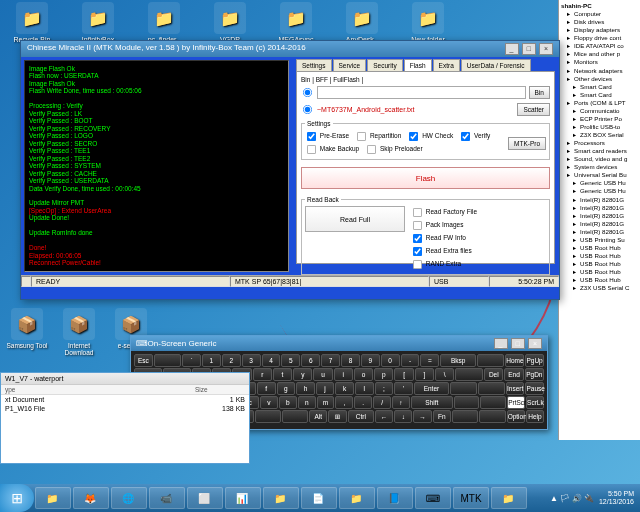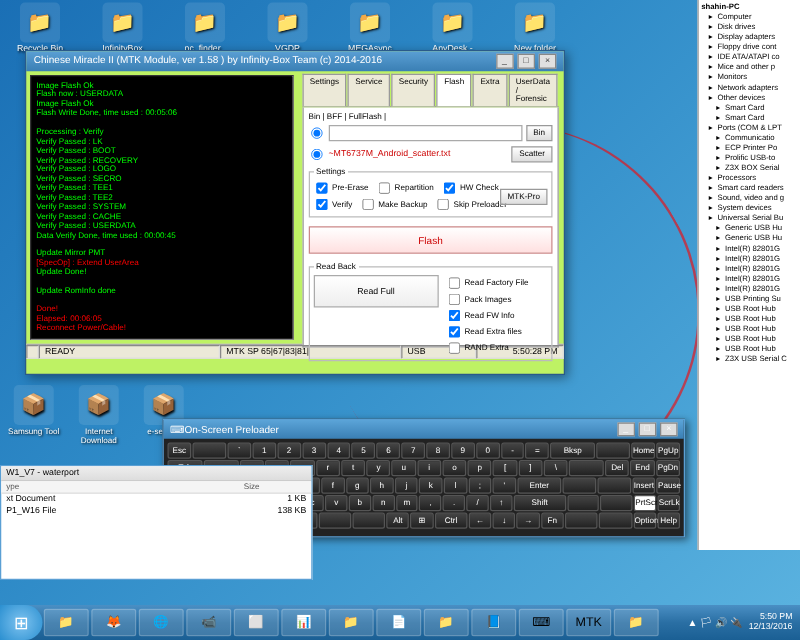--- a/index.html
+++ b/index.html
@@ -1,21 +1,21 @@
 <!DOCTYPE html>
 <html><head>
 <meta charset="utf-8">
 <style>
 * { margin: 0; padding: 0; box-sizing: border-box; font-family: "Segoe UI", Tahoma, sans-serif; }
 body { width: 640px; height: 512px; overflow: hidden; position: relative; background: linear-gradient(135deg, #1a6fb5 0%, #2e8ac7 40%, #5bb3e0 100%); }
 .wallpaper-curve { position:absolute; right:80px; top:100px; width:300px; height:300px; border:2px solid rgba(255,0,0,.6); border-radius:50%; border-left:none; border-top:none; transform:rotate(-30deg); pointer-events:none; }
 .desktop-icons { position: absolute; top: 2px; left: 8px; display: flex; gap: 18px; }
 .dicon { width: 48px; text-align: center; color: #fff; font-size: 7px; text-shadow: 1px 1px 2px #000; }
 .dicon .glyph { width: 32px; height: 32px; margin: 0 auto 2px; background: rgba(255,255,255,.1); border-radius: 4px; display:flex; align-items:center; justify-content:center; font-size:16px; }
-.main-win { position: absolute; left: 20px; top: 40px; width: 432px; height: 260px; background: #bef264; border: 1px solid #2a5a8a; box-shadow: 2px 2px 8px rgba(0,0,0,.4); }
+.main-win { position: absolute; left: 20px; top: 40px; width: 540px; height: 260px; background: #1d4ed8; border: 1px solid #2a5a8a; box-shadow: 2px 2px 8px rgba(0,0,0,.4); }
 .main-title { background: linear-gradient(#5a9fd4, #3a7fb4); color: #fff; font-size: 8px; padding: 2px 6px; display:flex; justify-content:space-between; }
 .main-title .btns span { display:inline-block; width:14px; height:12px; background:#e0e0e0; border:1px solid #888; text-align:center; font-size:7px; color:#333; line-height:10px; margin-left:1px; cursor:pointer; }
 .menubar { font-size: 8px; padding: 1px 6px; background: #ece9d8; border-bottom:1px solid #c0c0b0; }
 .menubar span { margin-right: 10px; cursor:pointer; }
 .main-body { display: flex; height: 218px; }
 .console { width: 265px; margin:3px; background: #000; color: #0f0; font-size: 6.5px; font-family: "Courier New", monospace; padding: 4px; line-height: 1.15; overflow:hidden; border:1px inset #888; }
 .console .red { color: #f00; }
 .right-panel { flex:1; padding:2px 4px; font-size:7px; }
 .tabs { display:flex; border-bottom:1px solid #999; }
 .tabs span { padding:2px 5px; background:#ece9d8; border:1px solid #999; border-bottom:none; margin-right:1px; font-size:6.5px; cursor:pointer; }
@@ -215,21 +215,21 @@
     <div style="flex:2">READY</div>
     <div style="flex:2">MTK SP 65|67|83|81|</div>
     <div style="width:60px">USB</div>
     <div style="width:70px;text-align:right">5:50:28 PM</div>
   </div>
 </div>
 
 <div class="osk">
   <div class="osk-title">
     <span>⌨ </span>
-    <span>On-Screen Preloader</span>
+    <span>On-Screen Generic</span>
     <span class="btns">
       <span>_</span>
       <span>□</span>
       <span>×</span>
     </span>
   </div>
   <div class="osk-keys">
       <div class="krow">
         <div class="key  ">Esc</div>
         <div class="key w15 "></div>

